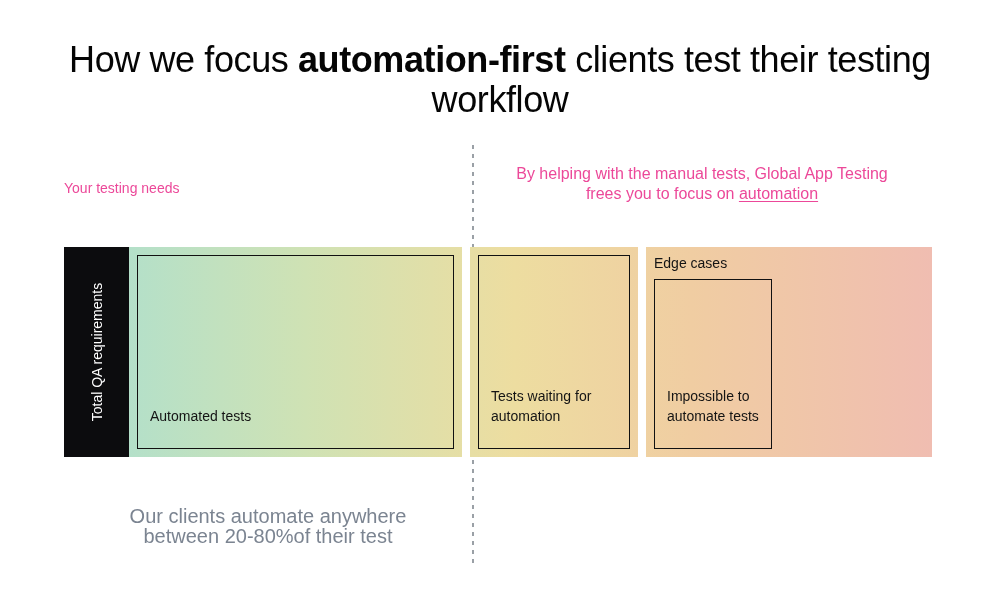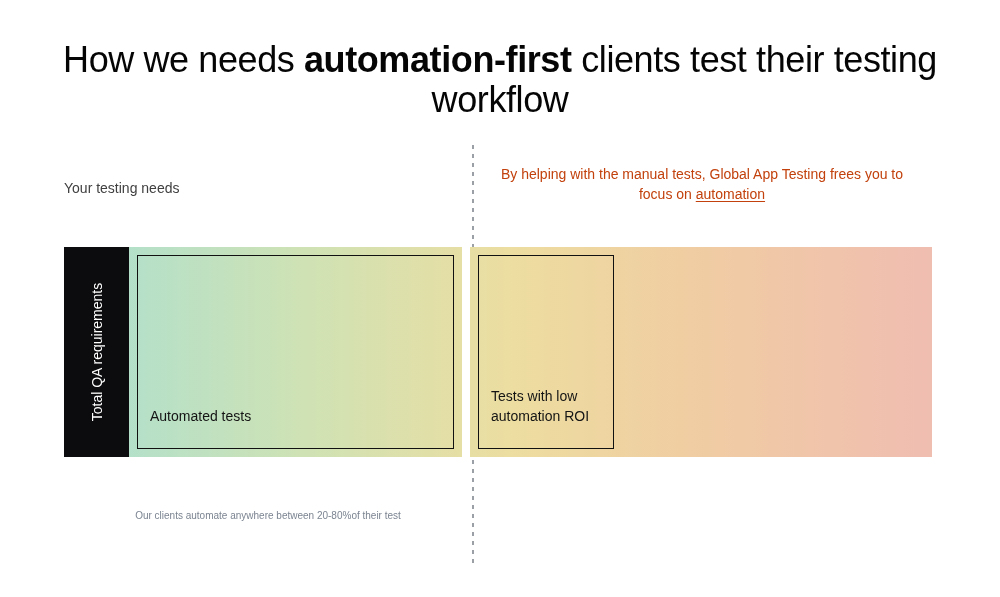--- a/index.html
+++ b/index.html
@@ -31,43 +31,43 @@
   }
   .title b { font-weight: 800; margin-top: 24px; }
 
   
   .caption-left {
     position: absolute;
     left: 64px;
     top: 179px;
     font-size: 14px;
     line-height: 19px;
-    color: #404040;
+    color: #ec4899;
   }
   .caption-right {
     position: absolute;
     left: 500px;
     top: 164px;
     width: 404px;
     text-align: center;
-    font-size: 14px;
-    line-height: 20px;
-    color: #c2410c;
+    font-size: 16px;
+    line-height: 20px;
+    color: #ec4899;
   }
   .caption-right .u {
     text-decoration: underline;
     text-underline-offset: 2px;
   }
   .caption-bottom {
     position: absolute;
     left: 110px;
     top: 506px;
     width: 316px;
     text-align: center;
-    font-size: 10px;
+    font-size: 20px;
     line-height: 20px;
     color: #7b8491;
   }
 
   
   .divider {
     position: absolute;
     left: 472px;
     top: 145px;
     width: 2px;
@@ -161,21 +161,21 @@
   
   .b1 { flex: 0 0 341px; padding-left: 31px; }
   .b2 { flex: 0 0 176px; }
   .b3 { flex: 0 0 152px; }
   .b4 { flex: 0 0 134px; }
 </style>
 </head>
 <body>
 
 <div class="title">
-  <span>How we needs </span><b>automation-first</b><span> clients test their testing workflow</span>
+  <span>How we focus </span><b>automation-first</b><span> clients test their testing workflow</span>
 </div>
 
 <div class="caption-left">Your testing needs</div>
 
 <div class="caption-right">
   <span>By helping with the manual tests, Global App</span>
   <span>Testing frees you to focus on </span><span class="u">automation</span>
 </div>
 
 <div class="divider"></div>
@@ -187,25 +187,32 @@
   </div>
 
   <div class="bands">
 
     <div class="band b1">
       <div class="band-inner">
         <div class="band-text">Automated tests</div>
       </div>
     </div>
 
-
-    <div class="band b3">
+    <div class="band b2">
       <div class="band-inner">
-        <div class="band-text">Tests with low
-automation ROI</div>
+        <div class="band-text">Tests waiting for
+automation</div>
       </div>
     </div>
 
 
+    <div class="band b4">
+      <div class="band-header">Edge cases</div>
+      <div class="band-inner with-header">
+        <div class="band-text">Impossible to
+automate tests</div>
+      </div>
+    </div>
+
   </div>
 </div>
 
 <div class="caption-bottom">Our clients automate anywhere between 20-80%of their test</div>
 
 </body></html>

